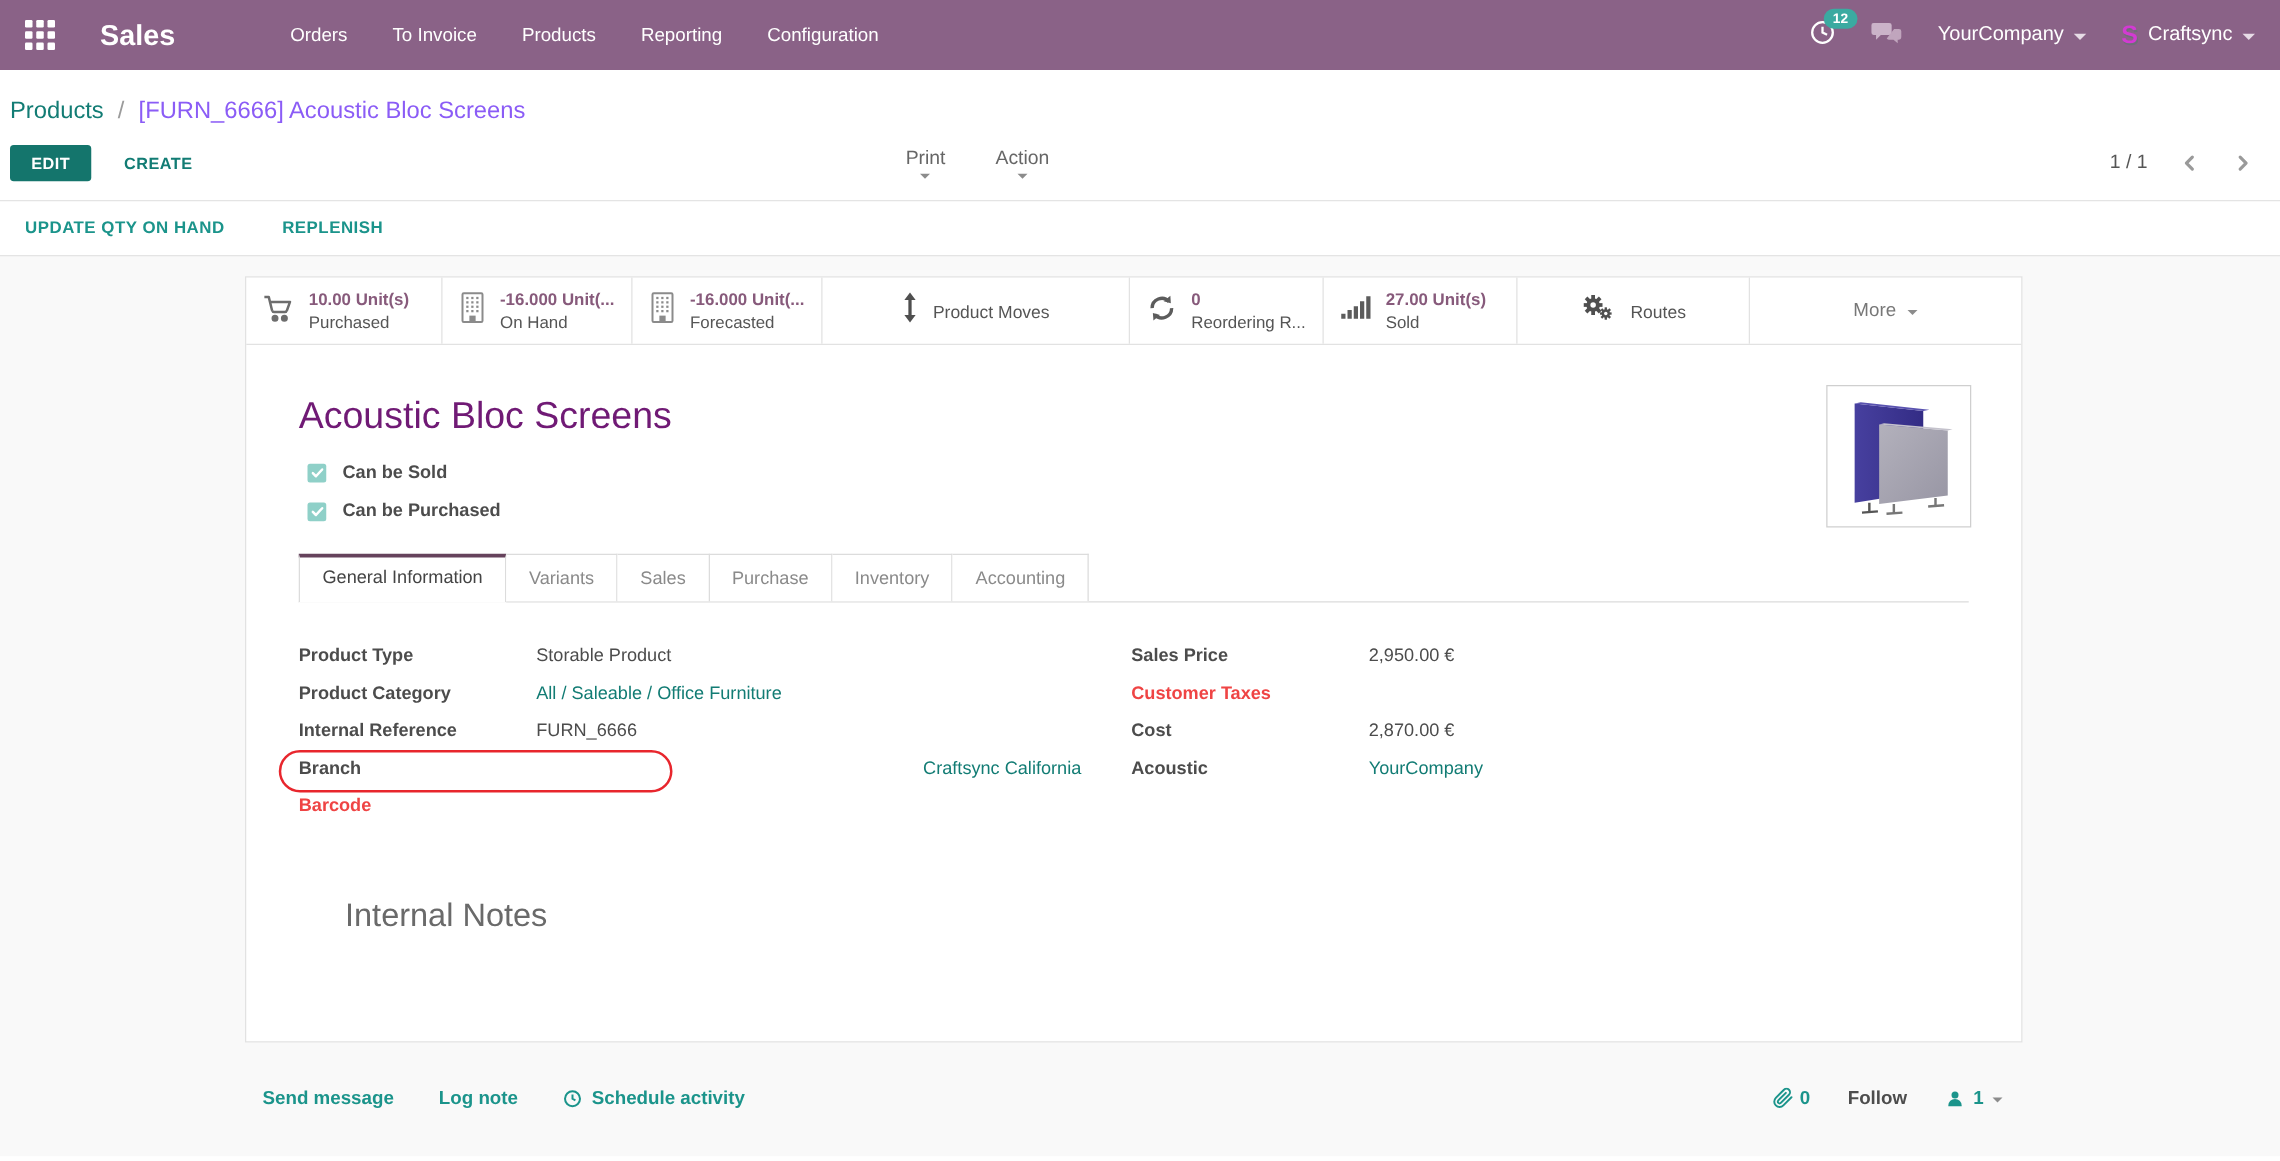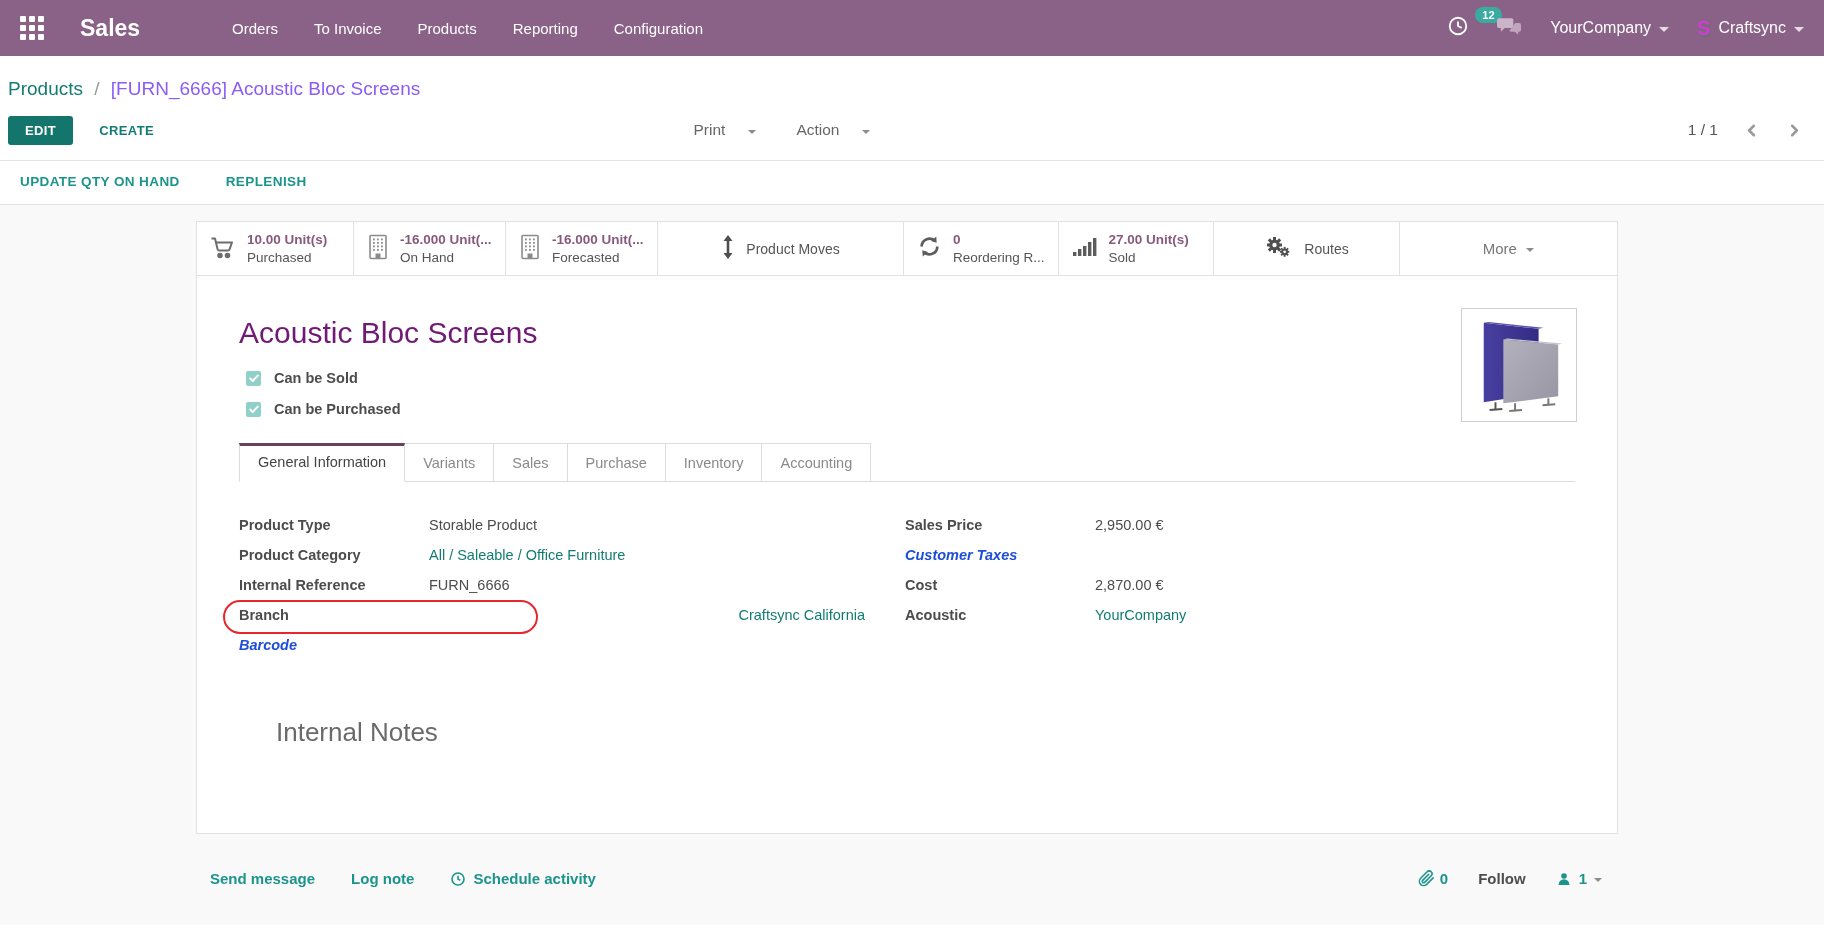--- a/index.html
+++ b/index.html
@@ -10,43 +10,43 @@
   .navbar { height:56px; background:#8a6287; display:flex; align-items:center;
     color:#fff; padding:0 20px; }
   .apps-grid { width:24px; height:24px; display:grid; grid-template-columns:repeat(3,1fr);
     gap:3px; margin-right:36px; cursor:pointer; }
   .apps-grid span { background:#fff; border-radius:1px; }
   .brand { font-size:23px; font-weight:bold; margin-right:78px; cursor:pointer; }
   .nav-menu { display:flex; align-items:center; gap:8px; }
   .nav-item { font-size:15px; padding:8px 14px; cursor:pointer; }
   .nav-right { margin-left:auto; display:flex; align-items:center; gap:28px; }
   .icon-btn { position:relative; display:flex; align-items:center; cursor:pointer; }
-  .badge { position:absolute; top:-8px; left:28px; background:#3baaa1; color:#fff;
+  .badge { position:absolute; top:-8px; left:12px; background:#3baaa1; color:#fff;
     font-size:11px; font-weight:bold; border-radius:9px; padding:2px 7px; line-height:1.1; }
   .nav-user, .nav-company { display:flex; align-items:center; gap:8px; font-size:16px; cursor:pointer; }
   .caret-down { width:0; height:0; border-left:5px solid transparent; border-right:5px solid transparent;
     border-top:5px solid #e7dbe6; margin-top:2px; }
   .avatar-s { font-size:20px; font-weight:bold; color:#d23bd2; text-shadow:1px 2px 0 #6e6e77; }
 
   
   .control-panel { background:#fff; }
   .breadcrumb-row { padding:22px 0 0 8px; font-size:19px; }
   .bc-link { color:#127c74; cursor:pointer; }
   .bc-sep { color:#9b9b9b; padding:0 6px; }
   .bc-current { color:#8b5cf6; }
   .button-row { position:relative; display:flex; align-items:center; padding:14px 20px 0 8px; height:46px; }
   .btn-edit { background:#14756c; color:#fff; border:none; font-size:13px; font-weight:bold;
     letter-spacing:.4px; padding:7px 17px; border-radius:3px; cursor:pointer;
     font-family:"Liberation Sans",sans-serif; }
   .btn-create { color:#127c74; font-size:13px; font-weight:bold; letter-spacing:.4px;
     margin-left:26px; cursor:pointer; }
   .center-actions { position:absolute; left:0; right:260px; display:flex; justify-content:center;
     gap:40px; pointer-events:none; }
-  .dd-btn { display:flex; align-items:center; gap:23px; color:#666; font-size:15.5px;
-    cursor:pointer; pointer-events:auto; }
+  .dd-btn { display:flex; align-items:center; gap:0; color:#666; font-size:15.5px;
+    cursor:pointer; pointer-events:auto;flex-direction:column; }
   .dd-caret { width:0; height:0; border-left:4.5px solid transparent; border-right:4.5px solid transparent;
     border-top:4.5px solid #8c8c8c; margin-top:3px; }
   .pager { margin-left:auto; display:flex; align-items:center; gap:24px; color:#555; font-size:15.5px; }
   .pager svg { cursor:pointer; }
   .hdivider { border-top:1px solid #e4e4e4; margin-top:14px; }
   .toolbar-row { display:flex; gap:46px; padding:13px 0 15px 20px; }
   .tb-link { color:#1b948b; font-size:13.5px; font-weight:bold; letter-spacing:.4px; cursor:pointer; }
 
   
   .content-bg { background:#f9f9f9; height:721px; border-top:1px solid #e4e4e4; padding-top:16px; }
@@ -77,21 +77,21 @@
   .tabs { display:flex; margin-top:26px; border-bottom:1px solid #dcdcdc; }
   .tab { padding:11px 18px 10px; font-size:14.5px; color:#8a8a8a; background:#fff;
     border:1px solid #dcdcdc; border-bottom:none; border-left:none; cursor:pointer; }
   .tab:first-child { border-left:1px solid #dcdcdc; }
   .tab.active { color:#444; border-top:3px solid #66435c; padding-top:8px;
     margin-bottom:-1px; border-bottom:1px solid #fff; }
 
   .fields { display:grid; grid-template-columns:1fr 1fr; column-gap:40px; margin-top:30px; width:1292px; }
   .frow { display:flex; align-items:baseline; padding:5px 0; min-height:30px; font-size:14.5px; }
   .flabel { flex:0 0 190px; font-weight:bold; color:#4c4c4c; }
-  .flabel.muted { color:#1d4ed8;font-style:italic; }
+  .flabel.muted { color:#ef4444; }
   .fvalue { color:#4c4c4c; }
   .fvalue.link { color:#127c74; cursor:pointer; }
   .frow.annotated { position:relative;justify-content:space-between; }
   .red-ring { position:absolute; left:-16px; top:-2px; width:315px; height:34px;
     border:2.5px solid #e8262d; border-radius:17px; pointer-events:none; }
 
   .notes-title { margin-top:55px; font-size:26px; color:#6a6a6a; padding-bottom:85px;margin-left:37px; }
 
   
   .chatter { margin:36px 206px 0 196px; display:flex; align-items:center;

